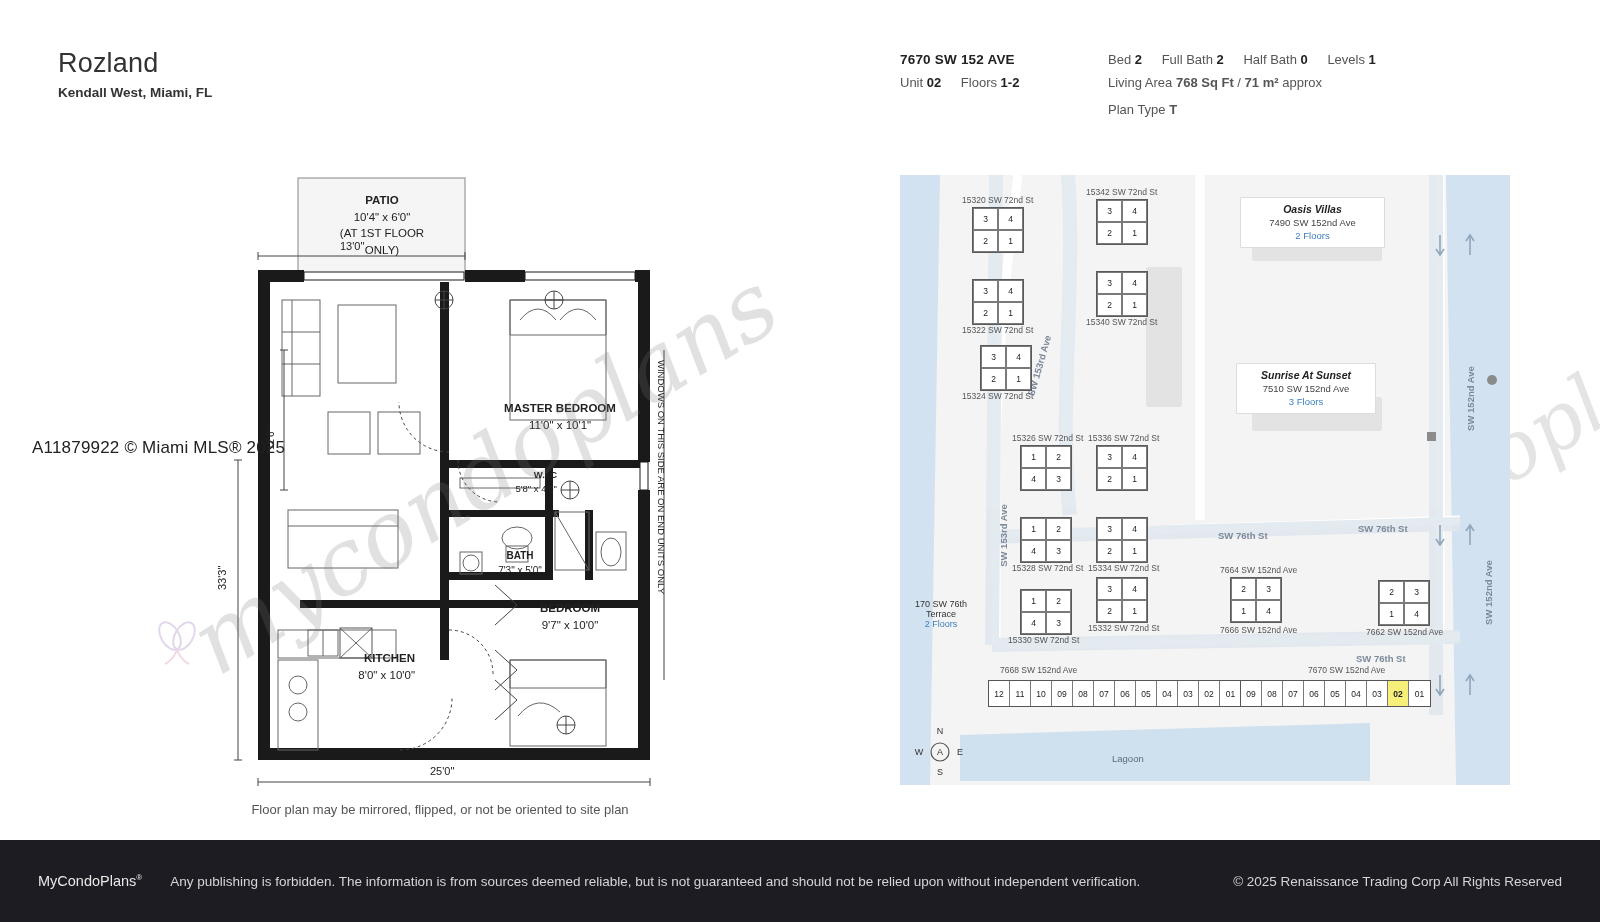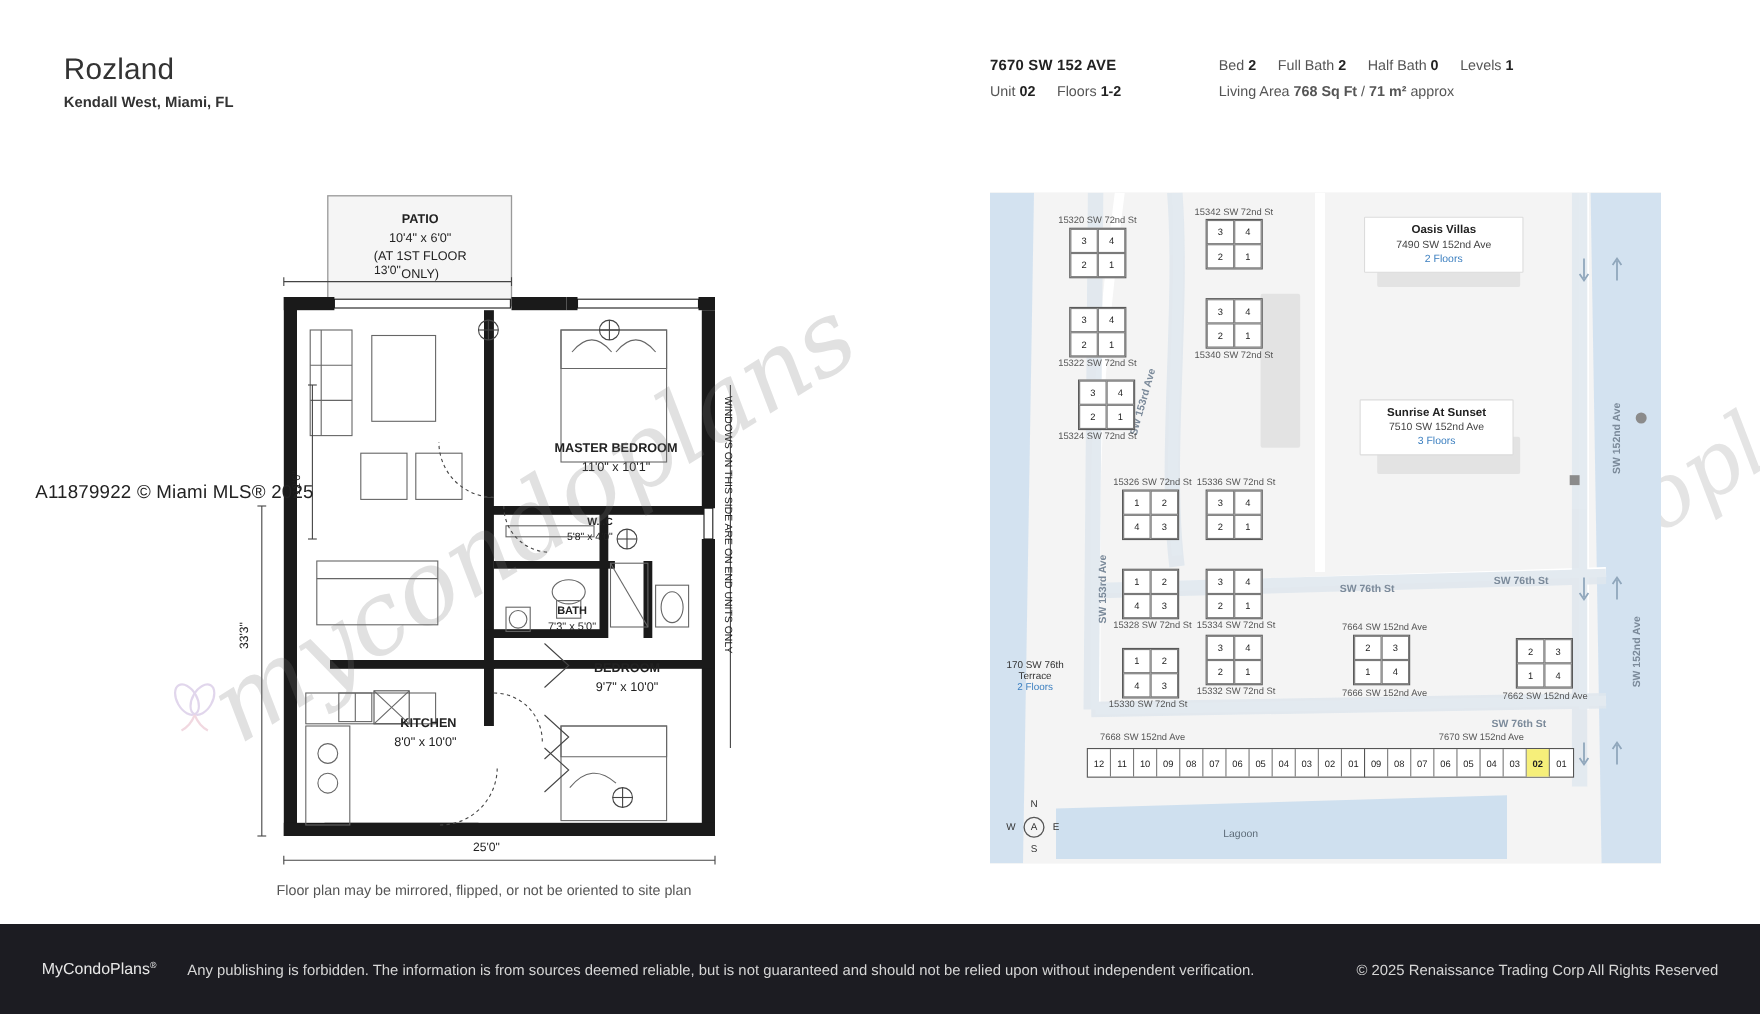--- a/index.html
+++ b/index.html
@@ -57,21 +57,21 @@
   
   .mapwrap { position: absolute; left: 900px; top: 175px; width: 610px; height: 610px; overflow: hidden; background:#f2f3f4; }
   .map-svg { position: absolute; left:0; top:0; }
 
   .map-label { position: absolute; font-size: 8.5px; color: #555; white-space: nowrap; }
   .map-street { position: absolute; font-size: 9.5px; color: #7b8a9a; font-weight: bold; white-space: nowrap; }
   .bldg-card {
     position: absolute; background: #ffffff; border: 1px solid #dcdcdc;
     padding: 5px 10px 6px; text-align: center; border-radius: 1px;
   }
-  .bldg-card .nm { font-size: 10.5px; font-weight: bold; color: #222; }
+  .bldg-card .nm { font-size: 10.5px; font-weight: bold; color: #222; font-style: italic; }
   .bldg-card .ad { font-size: 9.5px; color: #444; margin-top: 2px; }
   .bldg-card .fl { font-size: 9.5px; color: #3a7ebf; margin-top: 2px; }
   .pin-label { position: absolute; font-size: 9px; color: #333; text-align:center; }
   .pin-label .fl { color:#3a7ebf; }
 
   
   .ugrid { position: absolute; display: grid; background: #fff; border: 1px solid #5a5a5a; }
   .ugrid > div {
     border: .5px solid #7a7a7a; font-size: 8.5px; color: #222;
     display: flex; align-items: center; justify-content: center;
@@ -124,20 +124,24 @@
     </div>
     <div class="spec-right">
       <span>Living Area</span>
       <b>768 Sq Ft</b> /
       <b>71 m²</b>
       <span>approx</span>
     </div>
   </div>
   <div class="spec-row" style="margin-top:12px;">
     <div class="spec-left"></div>
+    <div class="spec-right">
+      <span>Plan Type</span>
+      <b>T</b>
+    </div>
   </div>
 </div>
 
 <div class="floorplan">
 
   <svg class="fp-svg" width="800" height="640" viewBox="0 0 800 640">
     <g fill="none" stroke="#1a1a1a">
 
       <rect x="258" y="18" width="167" height="100" fill="#f5f5f5" stroke="#9a9a9a" stroke-width="1.2"></rect>
 

